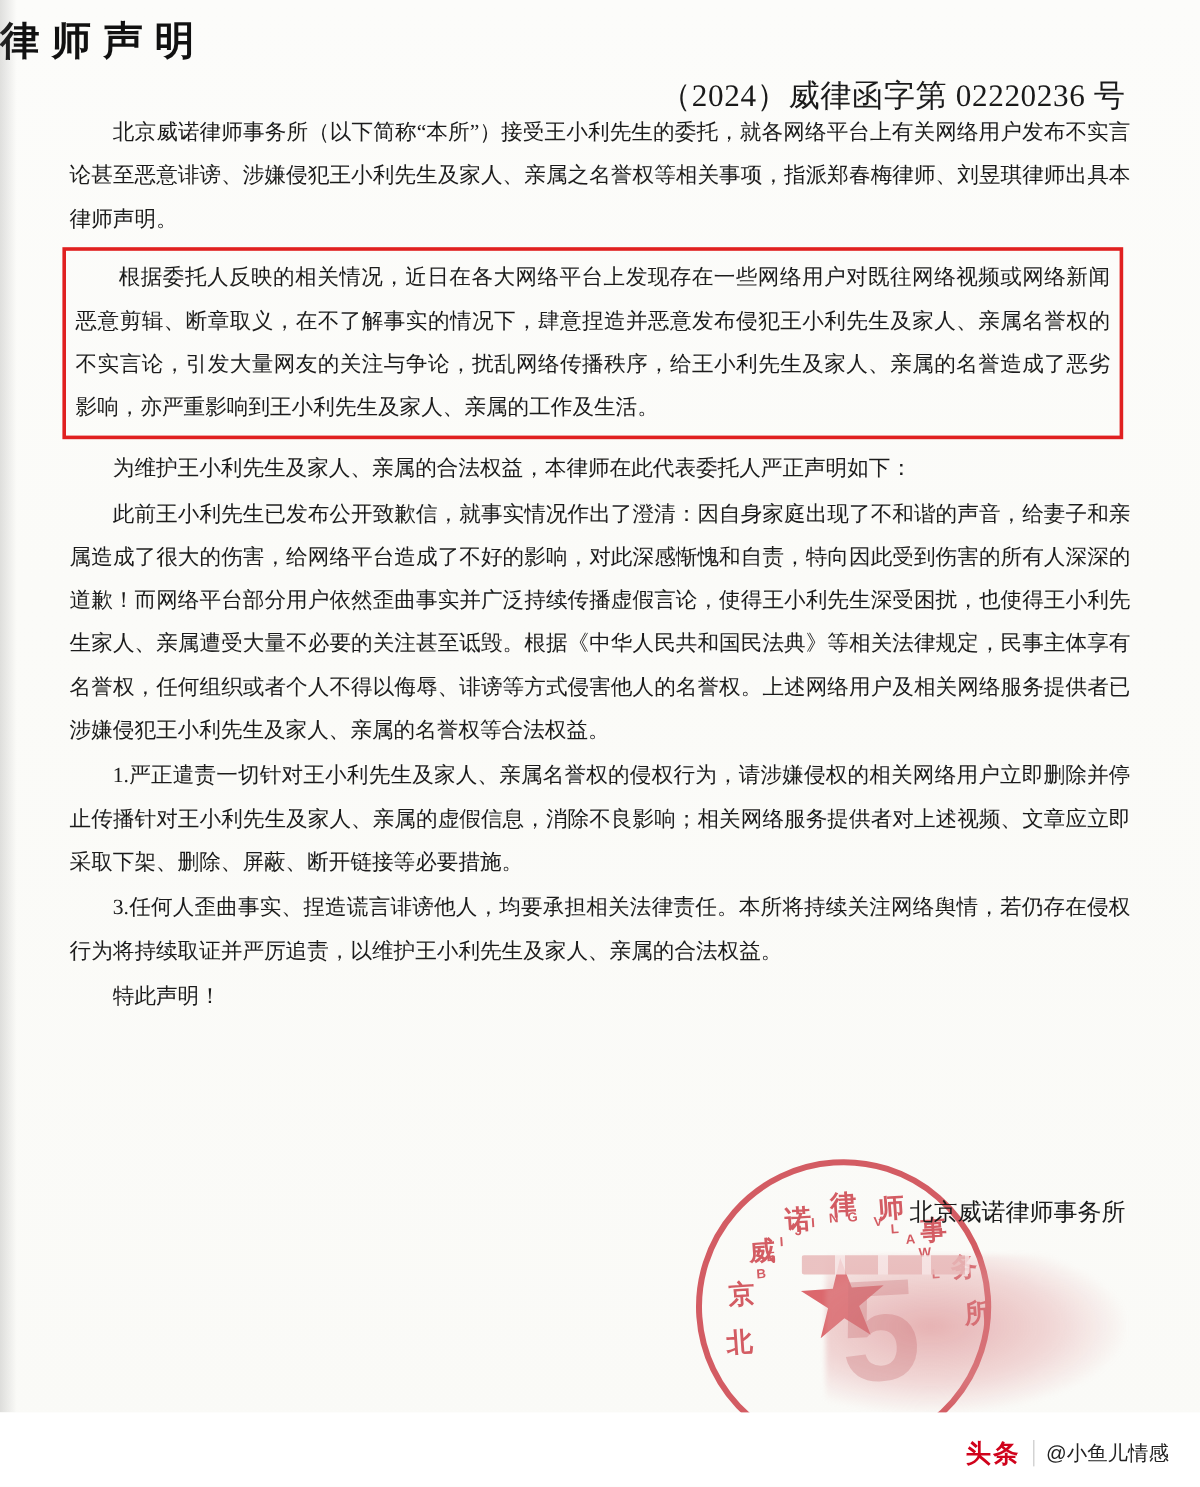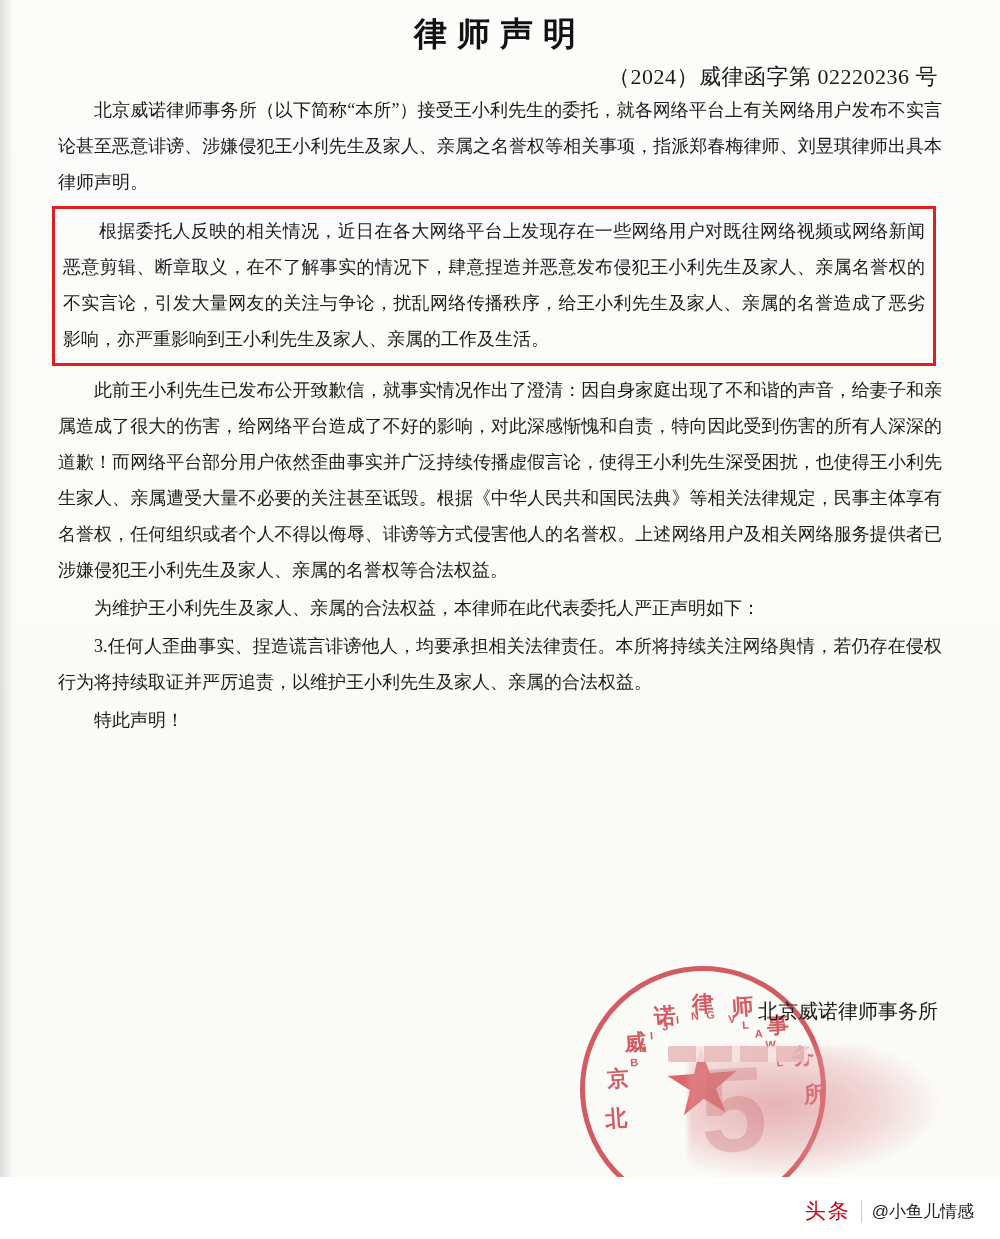--- a/index.html
+++ b/index.html
@@ -26,31 +26,30 @@
     position: absolute;
     inset: 0;
     background: linear-gradient(180deg, #fcfcfa 0%, #fbfbf8 40%, #fafaf7 100%);
     pointer-events: none;
   }
   .doc-title {
     position: absolute;
     top: 12px;
     left: 0;
     width: 100%;
-    text-align: center;
     font-size: 33px;
     font-weight: bold;
     letter-spacing: 10px;
     color: #111;
   }
   .doc-number {
     position: absolute;
     top: 62px;
     right: 62px;
-    font-size: 22px;
+    font-size: 26px;
     letter-spacing: 0.5px;
     color: #1a1a1a;
   }
   .body-wrap {
     position: absolute;
     top: 92px;
     left: 58px;
     width: 884px;
   }
   p.para {
@@ -186,21 +185,21 @@
   .wm-content {
     position: absolute;
     right: 26px;
     bottom: 14px;
     display: flex;
     align-items: center;
     gap: 10px;
   }
   .wm-logo {
     font-size: 21px;
-    font-weight: normal;
+    font-weight: bold;
     color: #d0021b;
     letter-spacing: 2px;
     font-family: "Liberation Sans", sans-serif;
   }
   .wm-sep {
     width: 1px;
     height: 22px;
     background: #c9c9c9;
   }
   .wm-user {
@@ -225,24 +224,25 @@
   <div class="doc-number">（2024）威律函字第 02220236 号</div>
 
   <div class="body-wrap">
 
     <p class="para">北京威诺律师事务所（以下简称“本所”）接受王小利先生的委托，就各网络平台上有关网络用户发布不实言论甚至恶意诽谤、涉嫌侵犯王小利先生及家人、亲属之名誉权等相关事项，指派郑春梅律师、刘昱琪律师出具本律师声明。</p>
 
     <div class="highlight-box">
       <p class="para">根据委托人反映的相关情况，近日在各大网络平台上发现存在一些网络用户对既往网络视频或网络新闻恶意剪辑、断章取义，在不了解事实的情况下，肆意捏造并恶意发布侵犯王小利先生及家人、亲属名誉权的不实言论，引发大量网友的关注与争论，扰乱网络传播秩序，给王小利先生及家人、亲属的名誉造成了恶劣影响，亦严重影响到王小利先生及家人、亲属的工作及生活。</p>
     </div>
 
+    <p class="para">为维护王小利先生及家人、亲属的合法权益，本律师在此代表委托人严正声明如下：</p>
+
     <p class="para">此前王小利先生已发布公开致歉信，就事实情况作出了澄清：因自身家庭出现了不和谐的声音，给妻子和亲属造成了很大的伤害，给网络平台造成了不好的影响，对此深感惭愧和自责，特向因此受到伤害的所有人深深的道歉！而网络平台部分用户依然歪曲事实并广泛持续传播虚假言论，使得王小利先生深受困扰，也使得王小利先生家人、亲属遭受大量不必要的关注甚至诋毁。根据《中华人民共和国民法典》等相关法律规定，民事主体享有名誉权，任何组织或者个人不得以侮辱、诽谤等方式侵害他人的名誉权。上述网络用户及相关网络服务提供者已涉嫌侵犯王小利先生及家人、亲属的名誉权等合法权益。</p>
 
-    <p class="para">为维护王小利先生及家人、亲属的合法权益，本律师在此代表委托人严正声明如下：</p>
-
+    <p class="para">1.严正遣责一切针对王小利先生及家人、亲属名誉权的侵权行为，请涉嫌侵权的相关网络用户立即删除并停止传播针对王小利先生及家人、亲属的虚假信息，消除不良影响；相关网络服务提供者对上述视频、文章应立即采取下架、删除、屏蔽、断开链接等必要措施。</p>
 
 
     <p class="para">3.任何人歪曲事实、捏造谎言诽谤他人，均要承担相关法律责任。本所将持续关注网络舆情，若仍存在侵权行为将持续取证并严厉追责，以维护王小利先生及家人、亲属的合法权益。</p>
 
     <p class="para">特此声明！</p>
 
   </div>
 
   <div class="seal">
     <div class="seal-inner-text">

